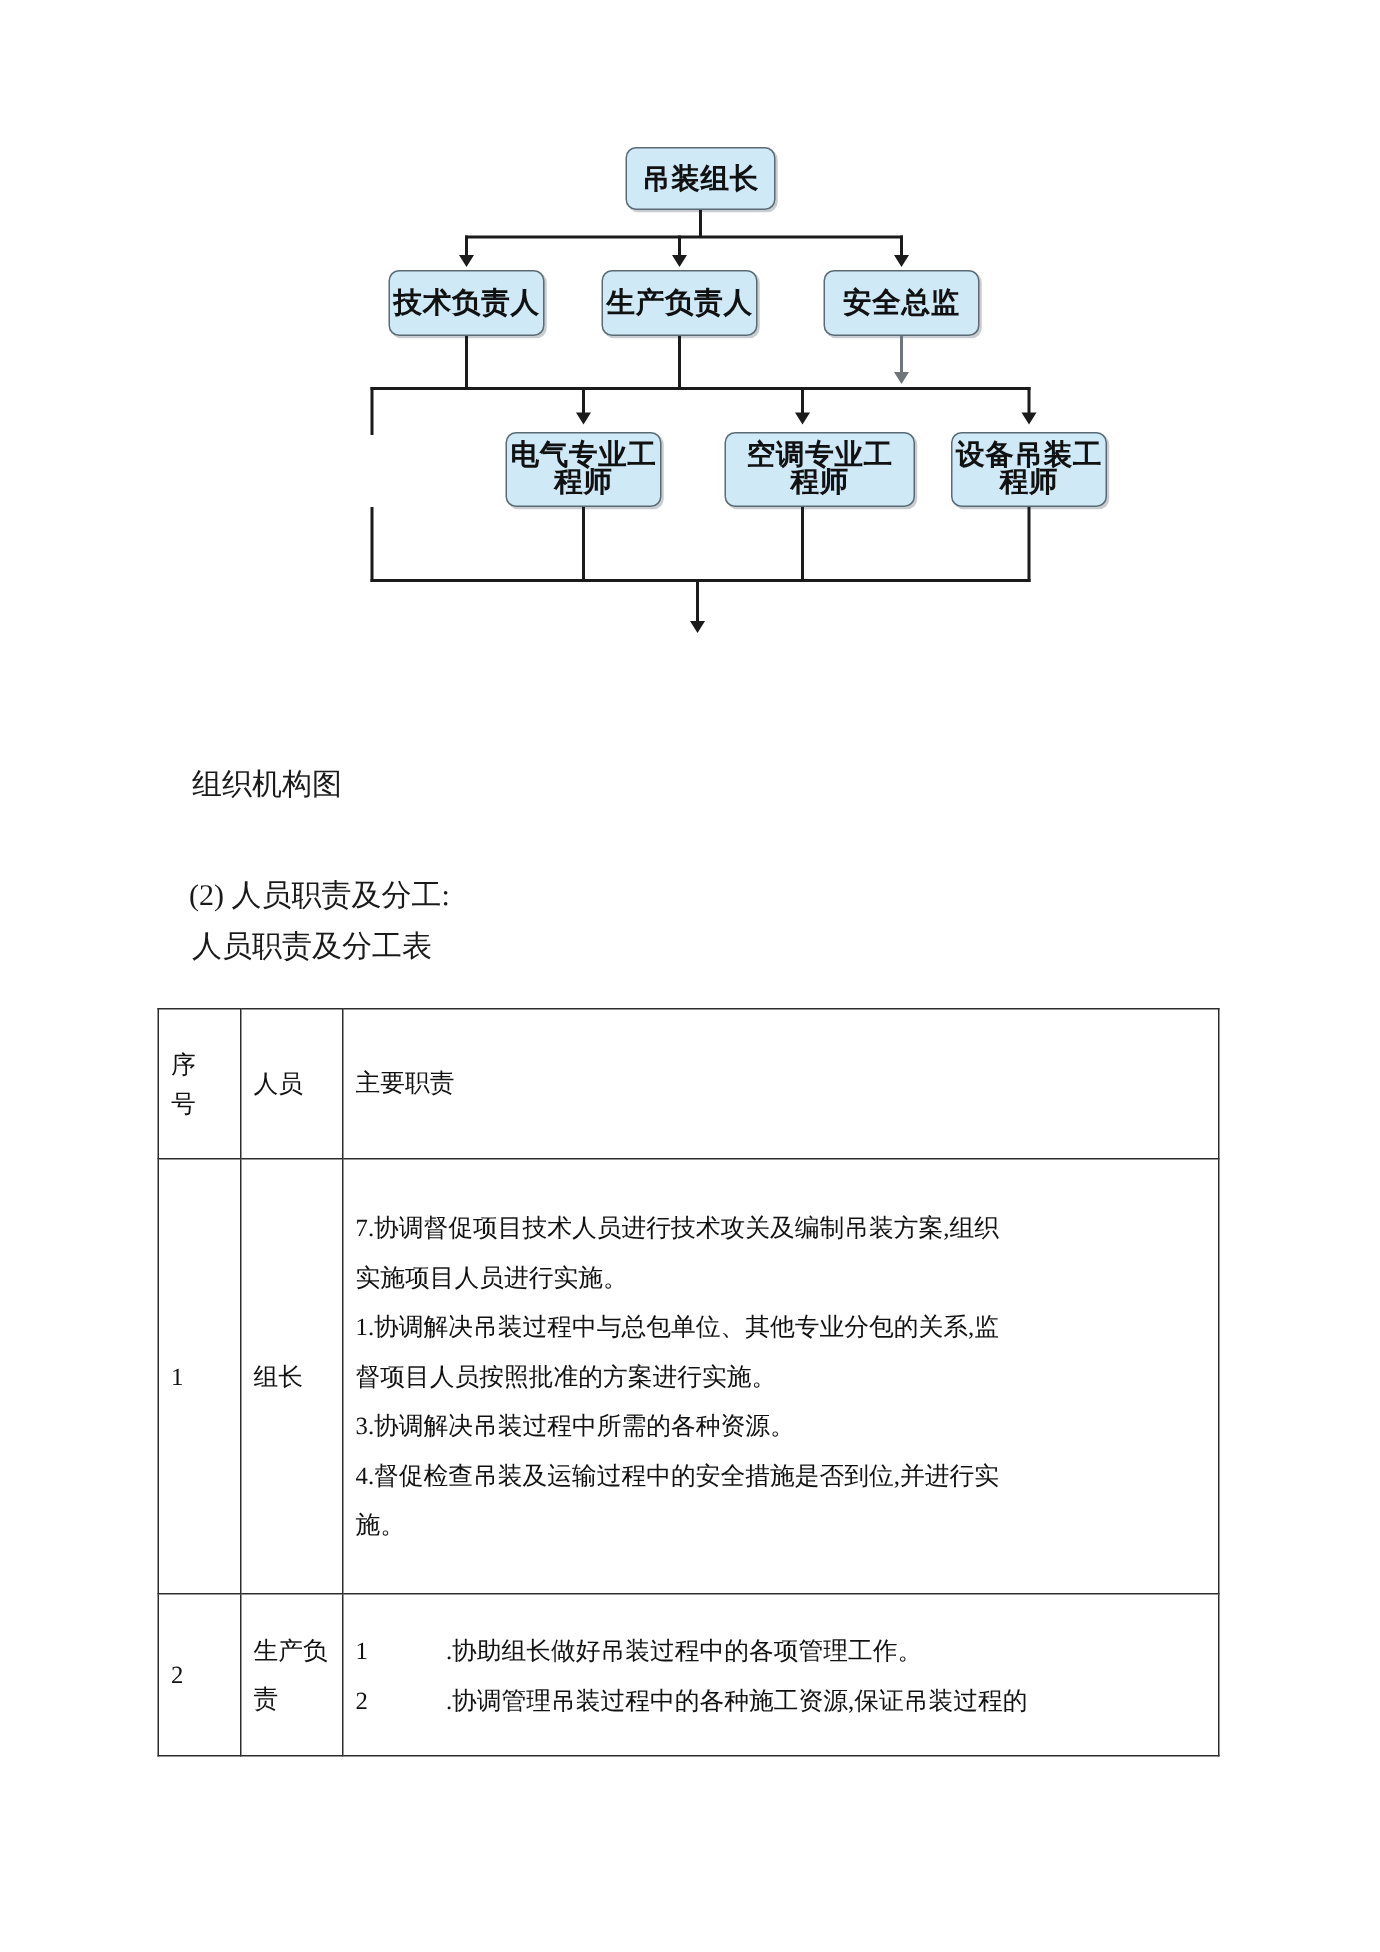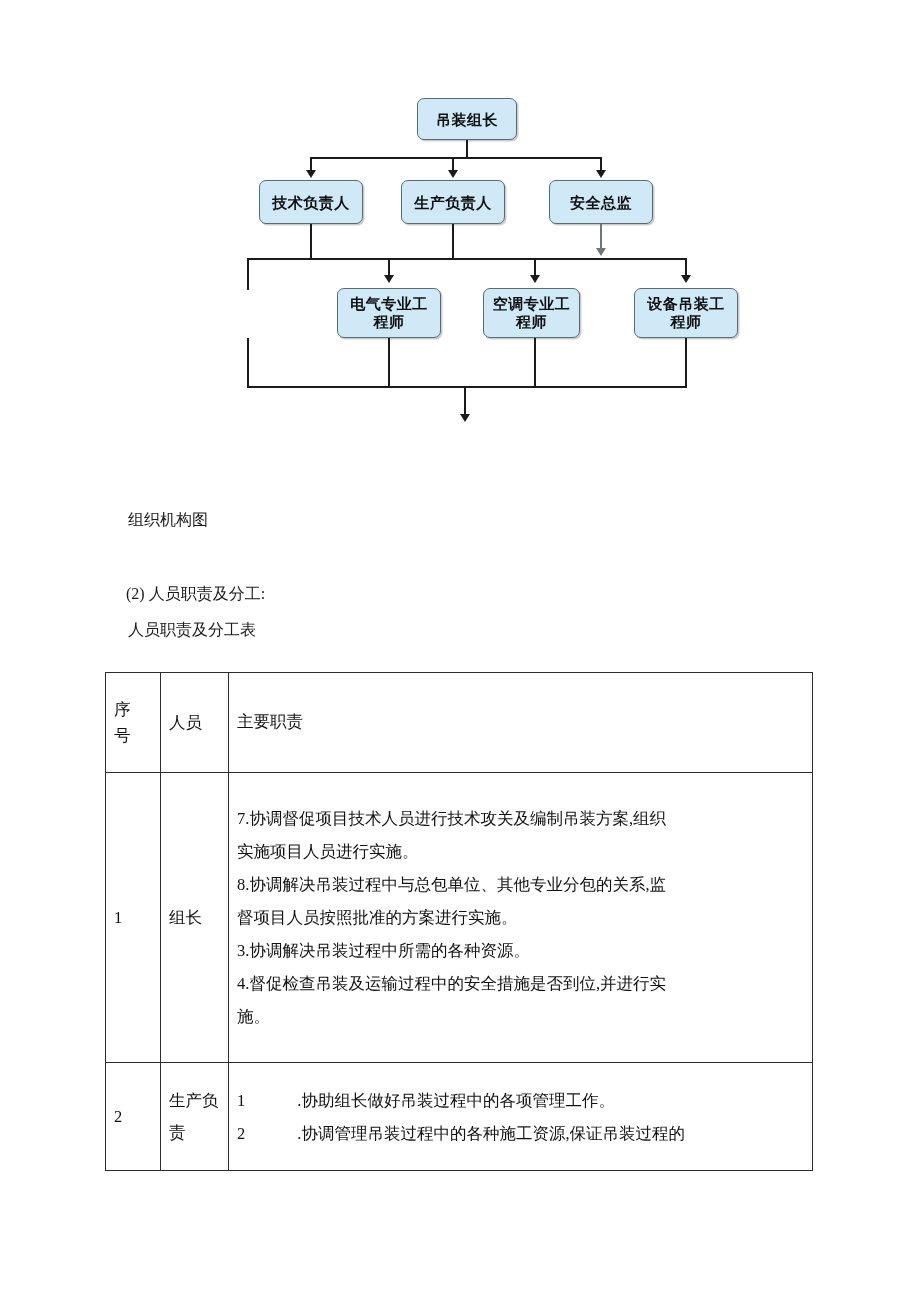--- a/index.html
+++ b/index.html
@@ -23,21 +23,21 @@
     height: 410px;
   }
   .node {
     position: absolute;
     box-sizing: border-box;
     background: #cfe9f7;
     border: 1.5px solid #5a6b74;
     border-radius: 7px;
     font-family: "Liberation Sans", "DejaVu Sans", sans-serif;
     font-weight: bold;
-    font-size: 15px;
+    font-size: 19px;
     line-height: 17px;
     color: #111111;
     display: flex;
     align-items: center;
     justify-content: center;
     text-align: center;
     letter-spacing: 0.5px;
     box-shadow: 1.5px 1.5px 0 rgba(120,130,140,0.40);
   }
   .node.two-line { line-height: 18px; }
@@ -55,27 +55,27 @@
     width: 0; height: 0;
     border-left: 5px solid transparent;
     border-right: 5px solid transparent;
     border-top: 8px solid #1b1b1b;
   }
   .arrow.grey { border-top-color: #6f757a; }
 
   
   .para {
     font-family: "Liberation Serif", "DejaVu Serif", serif;
-    font-size: 16px;
+    font-size: 20px;
     color: #1a1a1a;
     line-height: 1.5;
   }
   #caption-org       { position: absolute; left: 128px; top: 508px; }
   #section-heading   { position: absolute; left: 126px; top: 582px; }
-  #table-title       { position: absolute; left: 128px; top: 618px; }
+  #table-title       { position: absolute; left: 128px; top: 618px; font-family: Liberation Mono, monospace; }
 
   
   #duty-table {
     position: absolute;
     left: 105px;
     top: 672px;
     width: 707px;
     border-collapse: collapse;
     table-layout: fixed;
     font-family: "Liberation Serif", "DejaVu Serif", serif;
@@ -144,21 +144,21 @@
   <div class="arrow" style="left:530px; top:275px;"></div>
   <div class="conn v" style="left:685px; top:258px; width:2px; height:20px;"></div>
   <div class="arrow" style="left:681px; top:275px;"></div>
 
   <div class="node two-line" style="left:337px; top:288px; width:104px; height:50px;">
     <span>
       <span>电气专业工</span><br>
       <span>程师</span>
     </span>
   </div>
-  <div class="node two-line" style="left:483px; top:288px; width:97px; height:50px;">
+  <div class="node two-line" style="left:483px; top:288px; width:127px; height:50px;">
     <span>
       <span>空调专业工</span><br>
       <span>程师</span>
     </span>
   </div>
   <div class="node two-line" style="left:634px; top:288px; width:104px; height:50px;">
     <span>
       <span>设备吊装工</span><br>
       <span>程师</span>
     </span>
@@ -197,21 +197,21 @@
       <td class="cell-who">人员</td>
       <td class="cell-duty" style="line-height:1.5;">主要职责</td>
     </tr>
 
     <tr style="height:290px;">
       <td class="cell-no">1</td>
       <td class="cell-who">组长</td>
       <td class="cell-duty">
         <span class="duty-line">7.协调督促项目技术人员进行技术攻关及编制吊装方案,组织</span>
         <span class="duty-line">实施项目人员进行实施。</span>
-        <span class="duty-line">8.协调解决吊装过程中与总包单位、其他专业分包的关系,监</span>
+        <span class="duty-line">1.协调解决吊装过程中与总包单位、其他专业分包的关系,监</span>
         <span class="duty-line">督项目人员按照批准的方案进行实施。</span>
         <span class="duty-line">3.协调解决吊装过程中所需的各种资源。</span>
         <span class="duty-line">4.督促检查吊装及运输过程中的安全措施是否到位,并进行实</span>
         <span class="duty-line">施。</span>
       </td>
     </tr>
 
     <tr style="height:108px;">
       <td class="cell-no">2</td>
       <td class="cell-who who-wrap">

